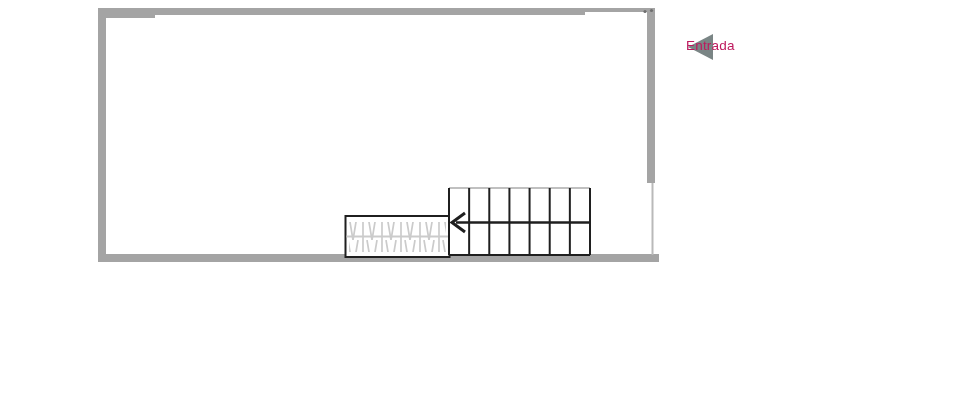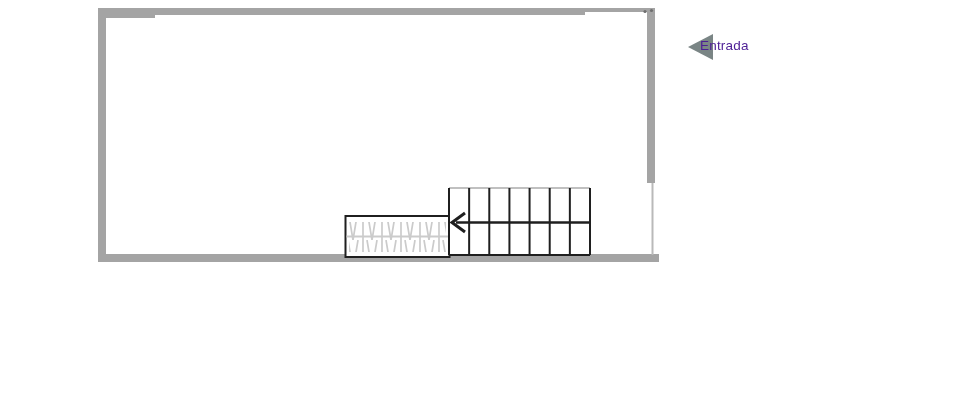--- a/index.html
+++ b/index.html
@@ -14,25 +14,25 @@
     background: #ffffff;
     overflow: hidden;
   }
   .plan-svg {
     position: absolute;
     left: 0;
     top: 0;
   }
   .entrance-label {
     position: absolute;
-    left: 700px;
+    left: 686px;
     top: 38px;
     font-size: 13.5px;
     letter-spacing: 0.2px;
-    color: #4c1d95;
+    color: #be185d;
     white-space: nowrap;
   }
 </style>
 </head>
 <body>
 
 <div class="stage">
   <svg class="plan-svg" width="960" height="415" viewBox="0 0 960 415" xmlns="http://www.w3.org/2000/svg">
       <defs>
         <pattern id="rampHatch" width="19" height="30" patternUnits="userSpaceOnUse">

